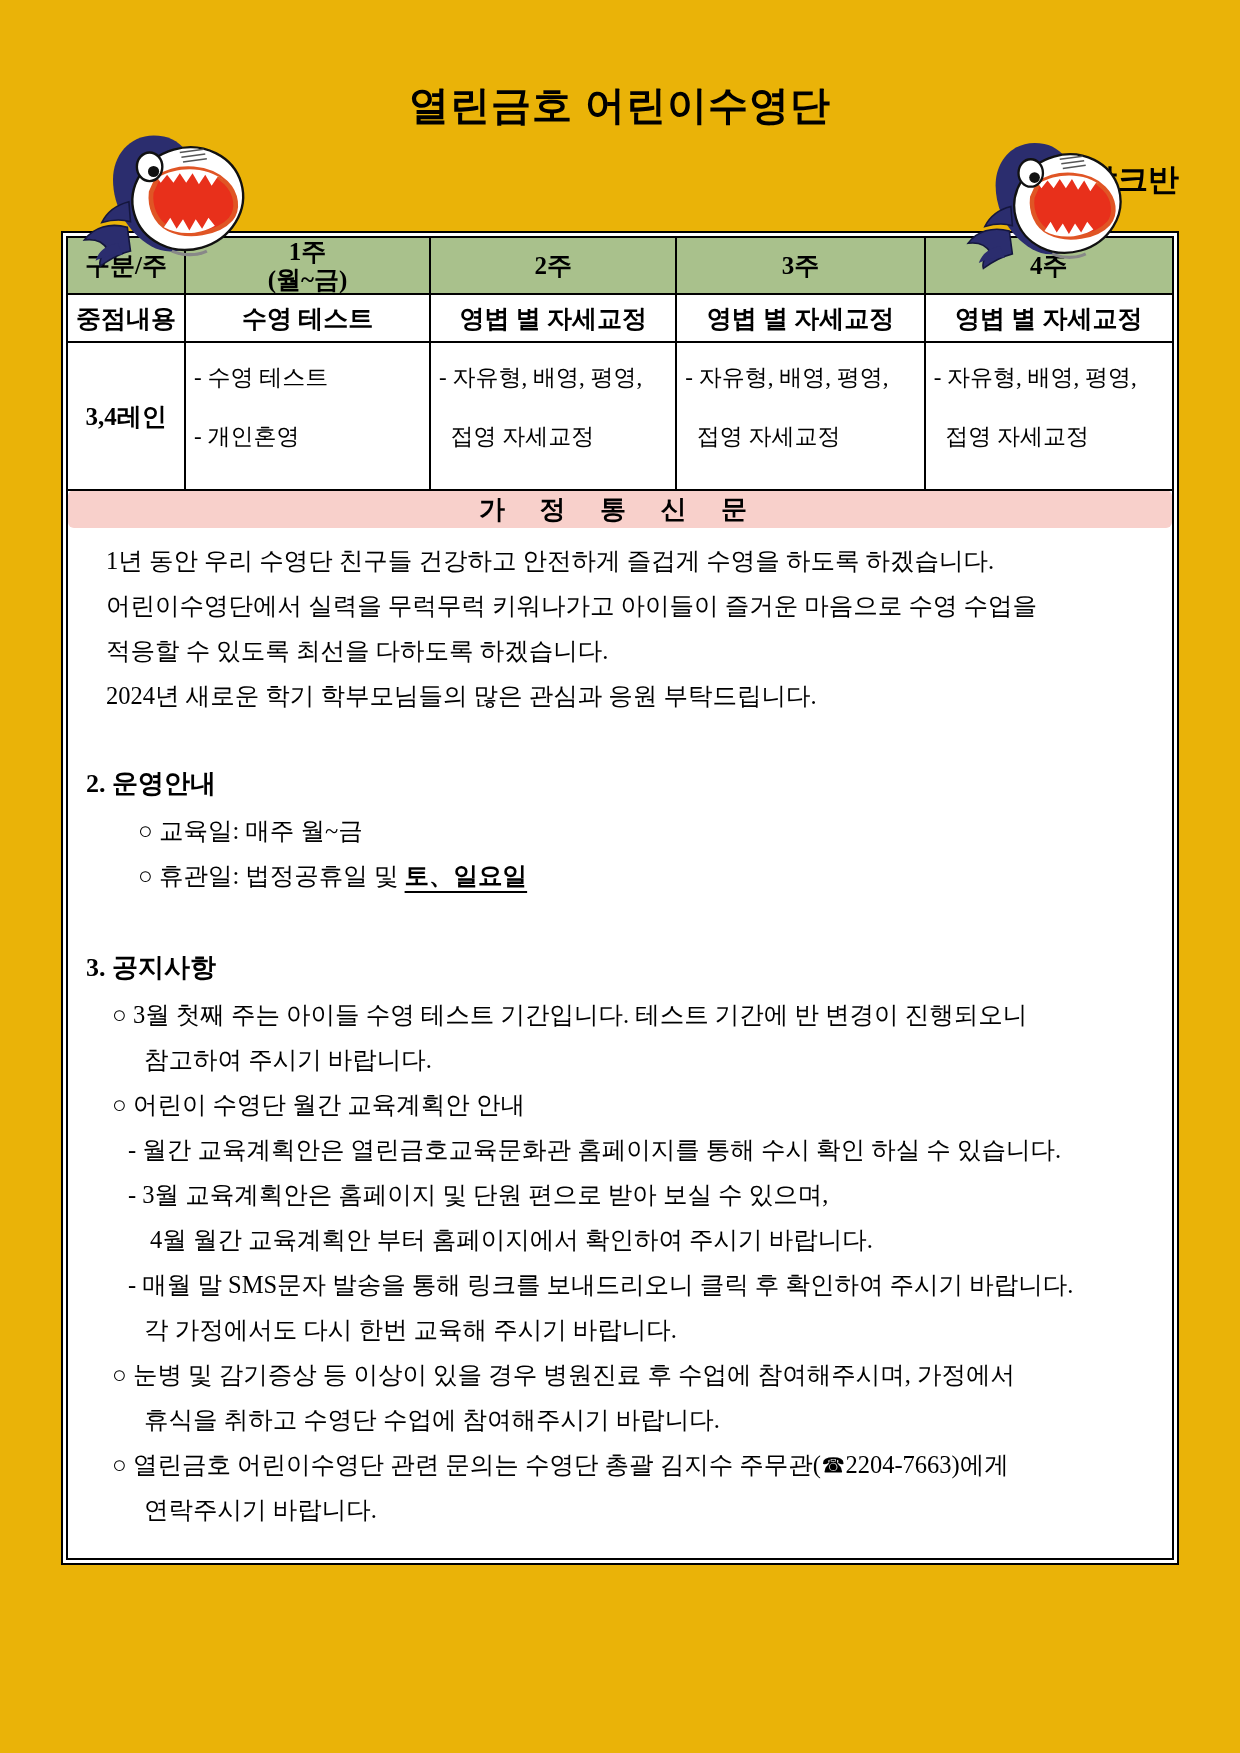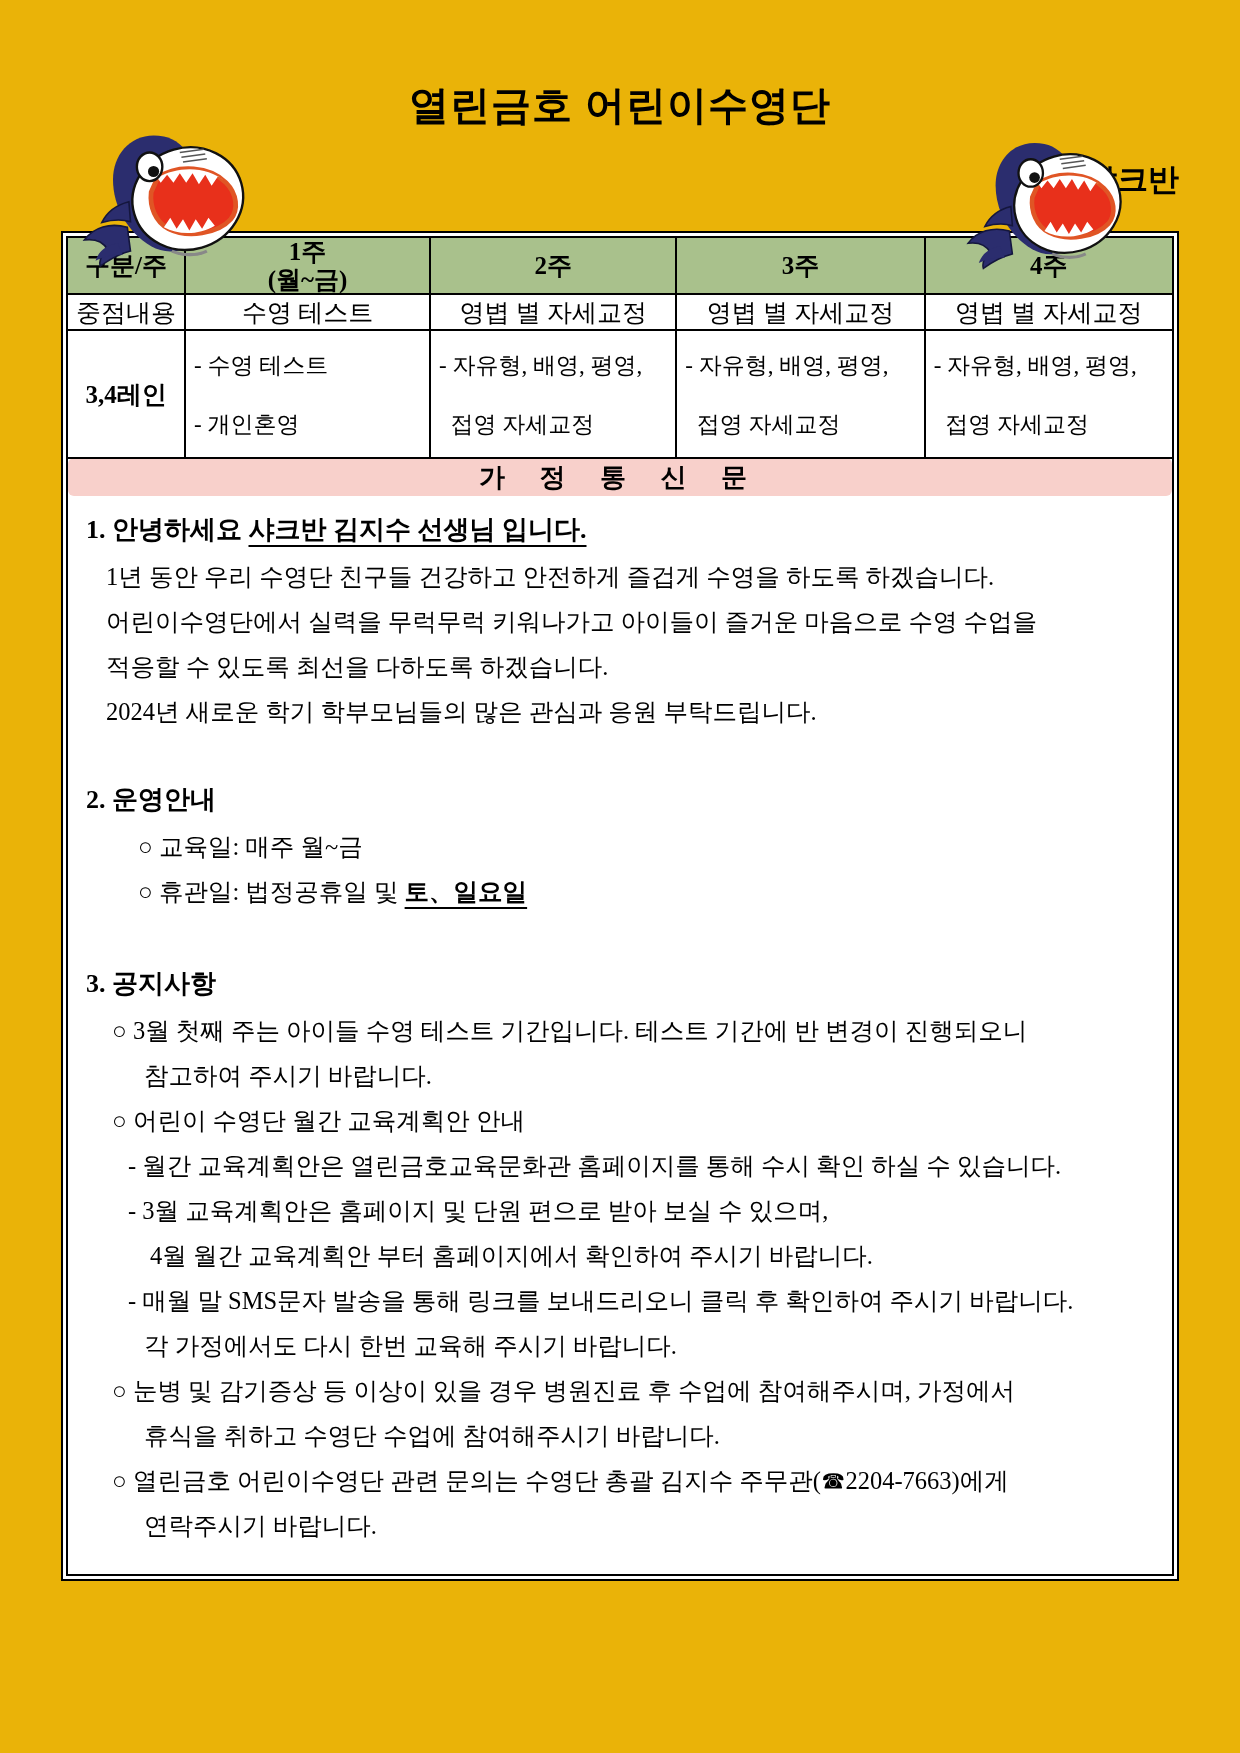--- a/index.html
+++ b/index.html
@@ -40,22 +40,22 @@
     background:#fff;
   }
   table.sched { width:100%; border-collapse:collapse; border-style:hidden; table-layout:fixed; }
   table.sched td { border:2px solid #000; text-align:center; vertical-align:middle; }
   col.c0{width:10.6%} col.c1{width:22.2%} col.c2{width:22.3%} col.c3{width:22.5%} col.c4{width:22.4%}
   tr.hrow td {
     background:#a9c18c; height:56px;
     font-size:25px; font-weight:600; line-height:1.1;
     white-space:pre-line;
   }
-  tr.frow td { height:36px; font-size:25px; font-weight:400; }
-  tr.lrow td { height:128px; font-size:23px; }
+  tr.frow td { height:48px; font-size:25px; font-weight:700; }
+  tr.lrow td { height:148px; font-size:23px; }
   tr.lrow td.lane-label { font-weight:700; font-size:25px; }
   tr.lrow td.lane-cell {
     text-align:left; vertical-align:top;
     white-space:pre-wrap; line-height:2.55; padding:6px 2px 0 8px;
   }
   tr.brow td {
     background:#f8d0cb; height:38px;
     font-size:26px; font-weight:700; letter-spacing:14px;border-radius:6px;
   }
   
@@ -164,23 +164,20 @@
   접영 자세교정</td>
       </tr>
       <tr class="brow">
         <td colspan="5">가 정 통 신 문</td>
       </tr>
     </tbody>
       </table>
 
     <div class="notice">
 
-      <div class="nline s-head">
-        <span>1. 안녕하세요 </span><span class="u">샤크반 김지수 선생님 입니다. </span>
-      </div>
       <div class="nline p1">1년 동안 우리 수영단 친구들 건강하고 안전하게 즐겁게 수영을 하도록 하겠습니다.</div>
       <div class="nline p1">어린이수영단에서 실력을 무럭무럭 키워나가고 아이들이 즐거운 마음으로 수영 수업을</div>
       <div class="nline p1">적응할 수 있도록 최선을 다하도록 하겠습니다.</div>
       <div class="nline p1">2024년 새로운 학기 학부모님들의 많은 관심과 응원 부탁드립니다.</div>
 
       <div class="gap"></div>
       <div class="nline s-head">2. 운영안내</div>
       <div class="nline s2i">○ 교육일: 매주 월~금</div>
       <div class="nline s2i">
         <span>○ 휴관일: 법정공휴일 및 </span><span class="b u">토、일요일</span>

